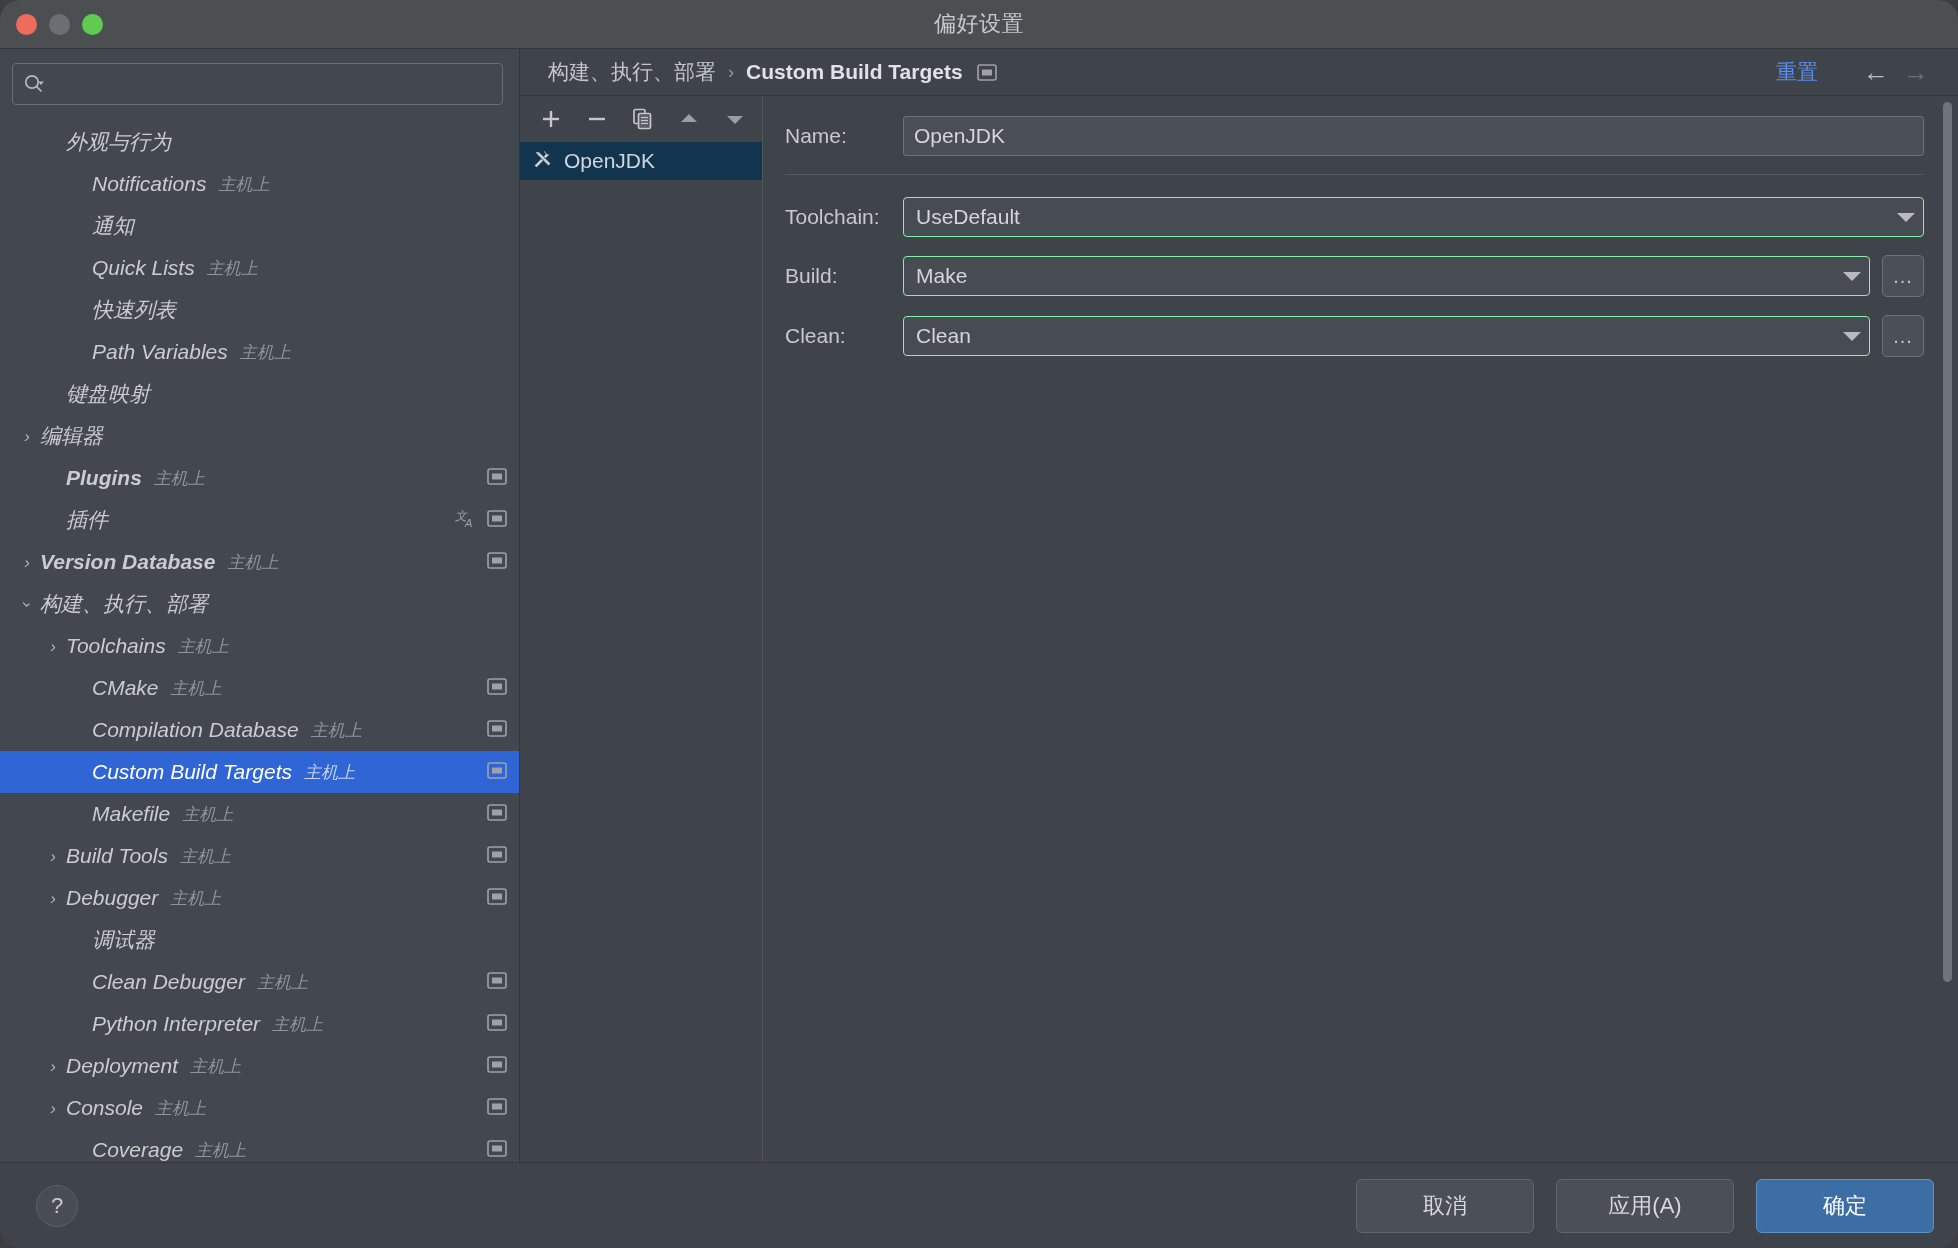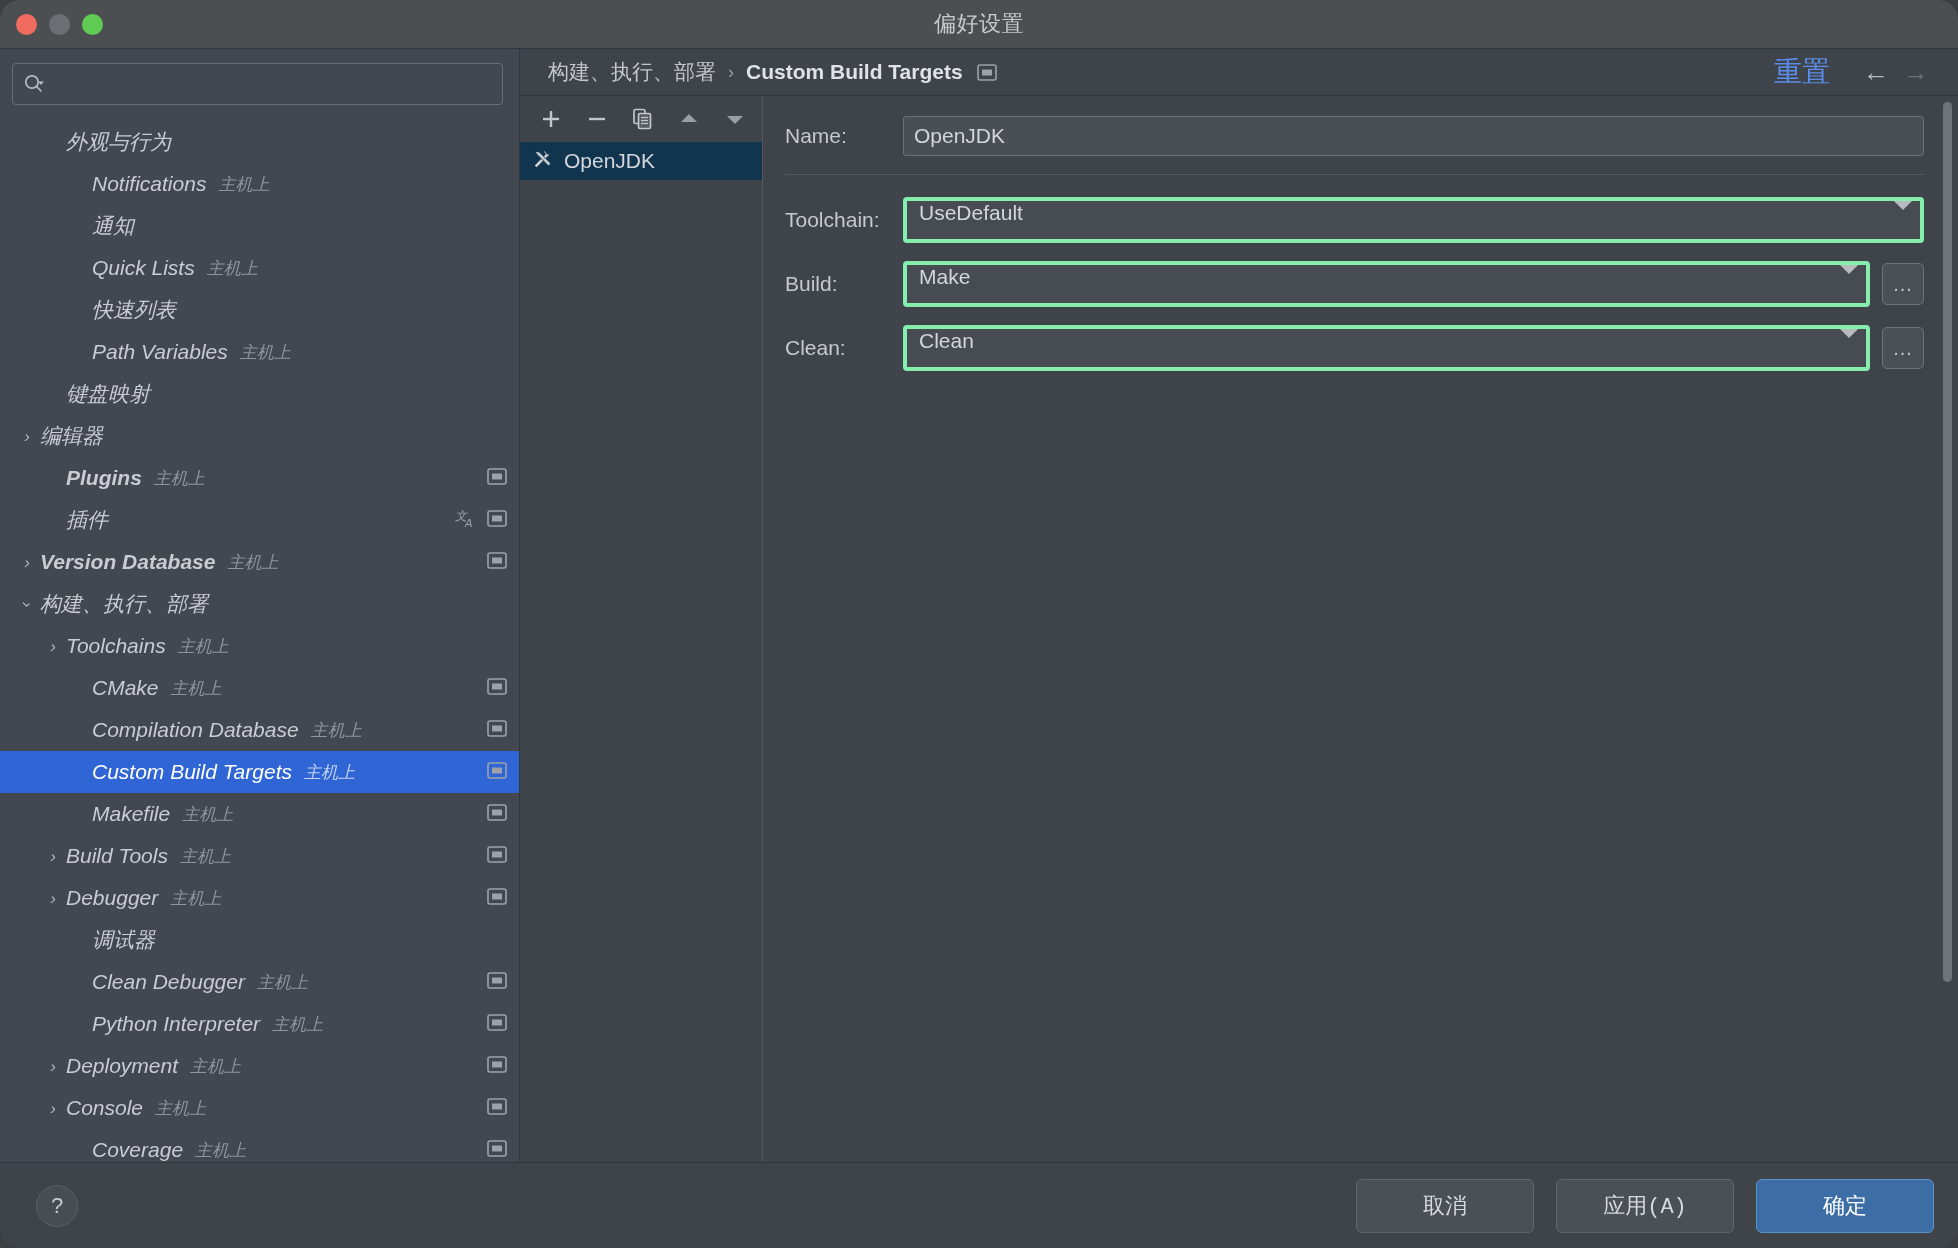--- a/index.html
+++ b/index.html
@@ -170,22 +170,22 @@
   .crumb.current { font-weight: bold; color: #dfe2e6; }
   .crumb-sep {
     color: #9a9ea4;
     font-size: 18px;
     margin: 0 12px;
   }
   .crumb-badge { margin-left: 14px; display:flex; align-items:center; }
   .bar-spacer { flex: 1; }
   .reset-link {
     color: #5b8eea;
-    font-size: 28px;
-    margin-right: 26px;
+    font-size: 21px;
+    margin-right: 38px;
     cursor: pointer;
     white-space: nowrap;
   }
   .nav-arrow {
     width: 40px;
     text-align: center;
     font-size: 26px;
     color: #b9bdc2;
     cursor: pointer;
   }
@@ -273,26 +273,27 @@
   }
   .field.input-like { background: #4a4e55; }
   .sep-line {
     height: 1px;
     background: #55595f;
     margin: 14px 0 22px 0;
   }
   .field-wrap { flex: 1 1 auto; display: flex; align-items: center; gap: 12px; min-width: 0; }
   .combo {
     flex: 1 1 auto;
-    height: 46px;
+    height: 40px;
     box-sizing: border-box;
     background: #474b52;
-    border: 4px solid #86efac;
+    border: 1px solid #86efac;
     border-radius: 4px;
     display: flex;
+    align-items: center;
     padding: 0 8px 0 12px;
     min-width: 0;
   }
   .combo-text {
     flex: 1 1 auto;
     font-size: 21px;
     color: #d3d6da;
     white-space: nowrap;
     overflow: hidden;
   }
@@ -357,21 +358,21 @@
   .btn {
     height: 50px;
     min-width: 132px;
     padding: 1px 22px;
     margin-left: 22px;
     border-radius: 6px;
     border: 1px solid #63676d;
     background: #4b4f56;
     color: #d6d9dd;
     font-size: 22px;
-    font-family: Liberation Mono, monospace;
+    font-family: Liberation Sans, sans-serif;
     display: flex;
     align-items: center;
     justify-content: center;
     cursor: pointer;
   }
   .btn.primary {
     background: #3c6ea5;
     border-color: #5b93c9;
     color: #ffffff;
   }

